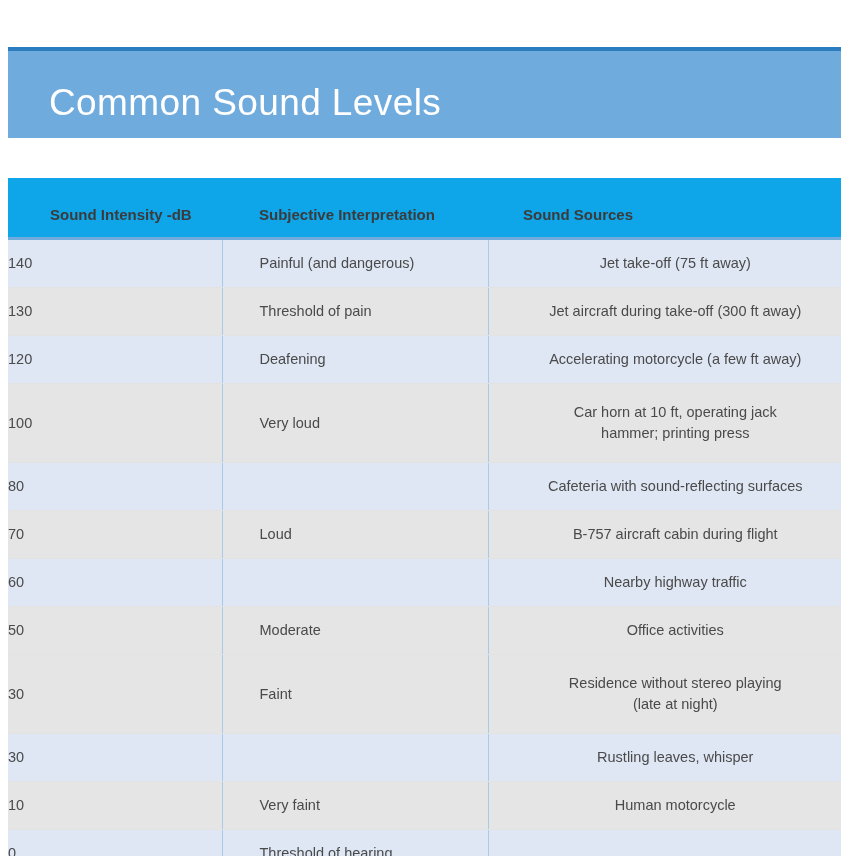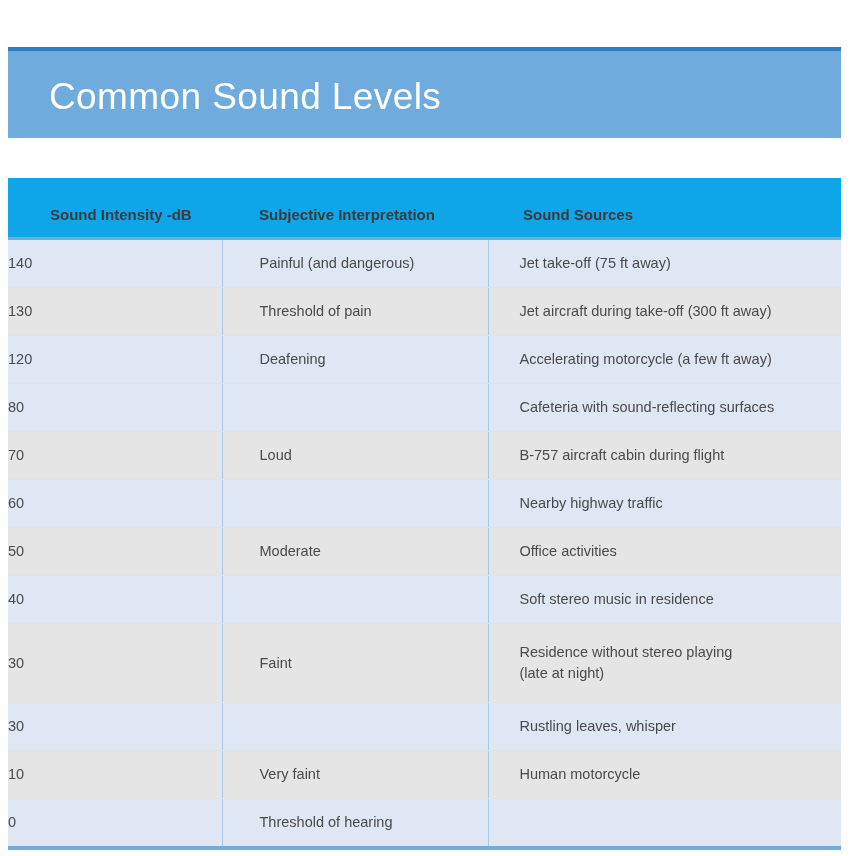--- a/index.html
+++ b/index.html
@@ -27,21 +27,21 @@
     top: 47px;
     width: 833px;
     height: 91px;
     background: #6fabdd;
     border-top: 4px solid #2a7ec0;
     box-sizing: border-box;
   }
   #title-text {
     position: absolute;
     left: 41px;
-    top: 24px;
+    top: 30px;
     color: #ffffff;
     font-family: "Liberation Sans", sans-serif;
     font-size: 37px;
     font-weight: 300;
     letter-spacing: 0.4px;
     line-height: 44px;
     white-space: nowrap;
   }
 
   
@@ -82,21 +82,21 @@
     color: #4a4a4a;
     vertical-align: middle;
     border-bottom: 1px solid #e3e3e3;
     border-right: 1px solid #a9c9e8;
     padding: 13px 10px 13px 0;
     line-height: 21px;
     white-space: pre-line;
   }
   #sound-table tbody td.col-db      { }
   #sound-table tbody td.col-subj    { padding-left: 37px; }
-  #sound-table tbody td.col-src     { padding-left: 31px; border-right: none; }
+  #sound-table tbody td.col-src     { padding-left: 31px; border-right: none; text-align: center; }
 
   #sound-table tbody tr.shaded td { background: #dfe7f4; }
   #sound-table tbody tr.plain  td { background: #e5e5e5; }
 
   #sound-table tbody tr:last-child td {
     border-bottom: 4px solid #6fabdd;
   }
 
   .tall td { height: 52px; }
 </style>
@@ -137,44 +137,45 @@
         <tr class="plain">
           <td class="col-db">130</td>
           <td class="col-subj">Threshold of pain</td>
           <td class="col-src">Jet aircraft during take-off (300 ft away)</td>
         </tr>
         <tr class="shaded">
           <td class="col-db">120</td>
           <td class="col-subj">Deafening</td>
           <td class="col-src">Accelerating motorcycle (a few ft away)</td>
         </tr>
+        <tr class="plain tall">
+          <td class="col-db">100</td>
+          <td class="col-subj">Very loud</td>
+          <td class="col-src">Car horn at 10 ft, operating jack
+hammer; printing press</td>
+        </tr>
         <tr class="shaded">
           <td class="col-db">80</td>
           <td class="col-subj"></td>
           <td class="col-src">Cafeteria with sound-reflecting surfaces</td>
         </tr>
         <tr class="plain">
           <td class="col-db">70</td>
           <td class="col-subj">Loud</td>
           <td class="col-src">B-757 aircraft cabin during flight</td>
         </tr>
         <tr class="shaded">
           <td class="col-db">60</td>
           <td class="col-subj"></td>
           <td class="col-src">Nearby highway traffic</td>
         </tr>
         <tr class="plain">
           <td class="col-db">50</td>
           <td class="col-subj">Moderate</td>
           <td class="col-src">Office activities</td>
-        </tr>
-        <tr class="shaded">
-          <td class="col-db">40</td>
-          <td class="col-subj"></td>
-          <td class="col-src">Soft stereo music in residence</td>
         </tr>
         <tr class="plain tall">
           <td class="col-db">30</td>
           <td class="col-subj">Faint</td>
           <td class="col-src">Residence without stereo playing
 (late at night)</td>
         </tr>
         <tr class="shaded">
           <td class="col-db">30</td>
           <td class="col-subj"></td>

